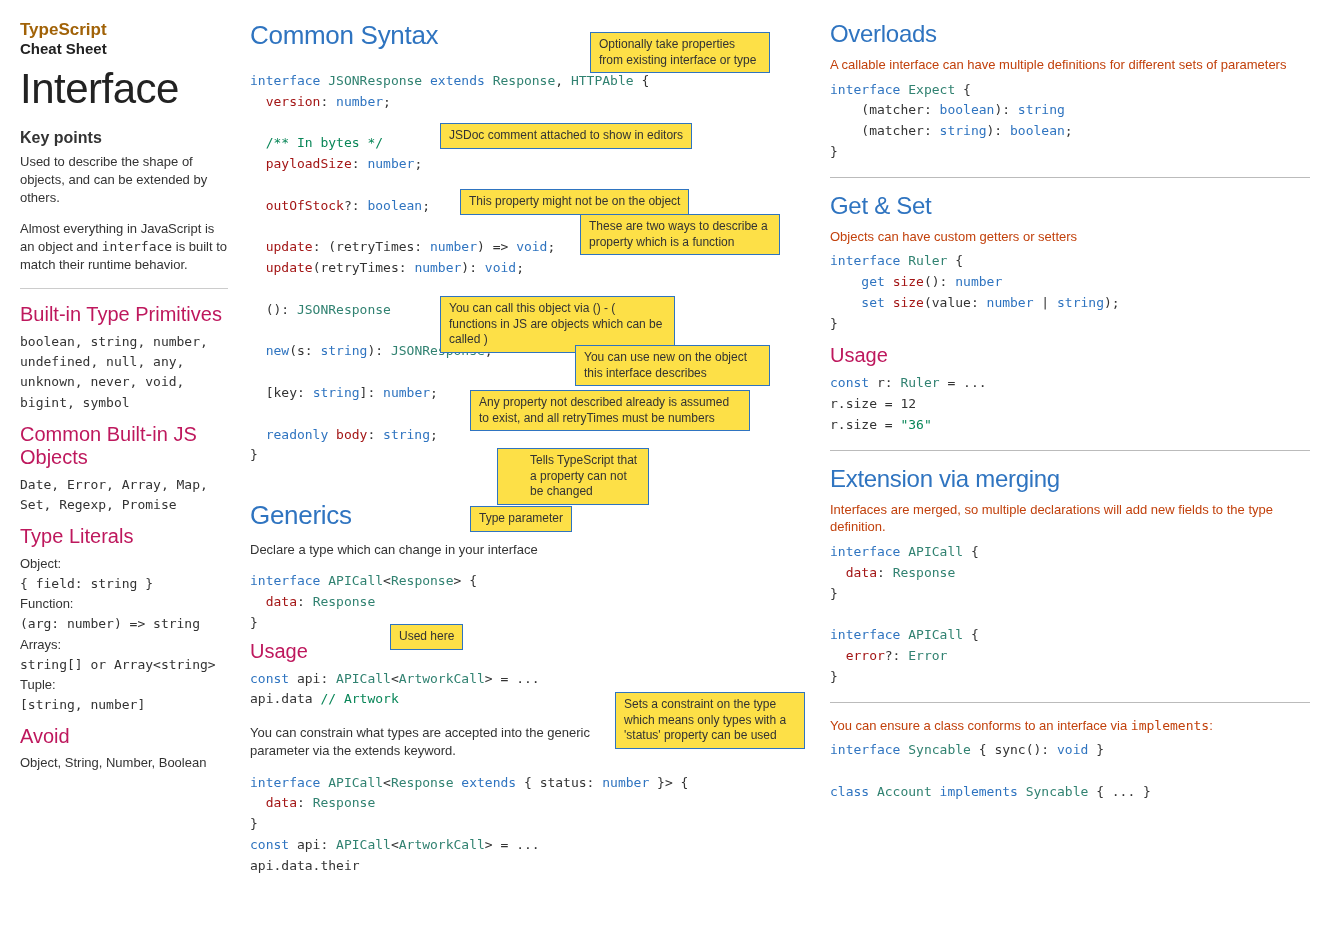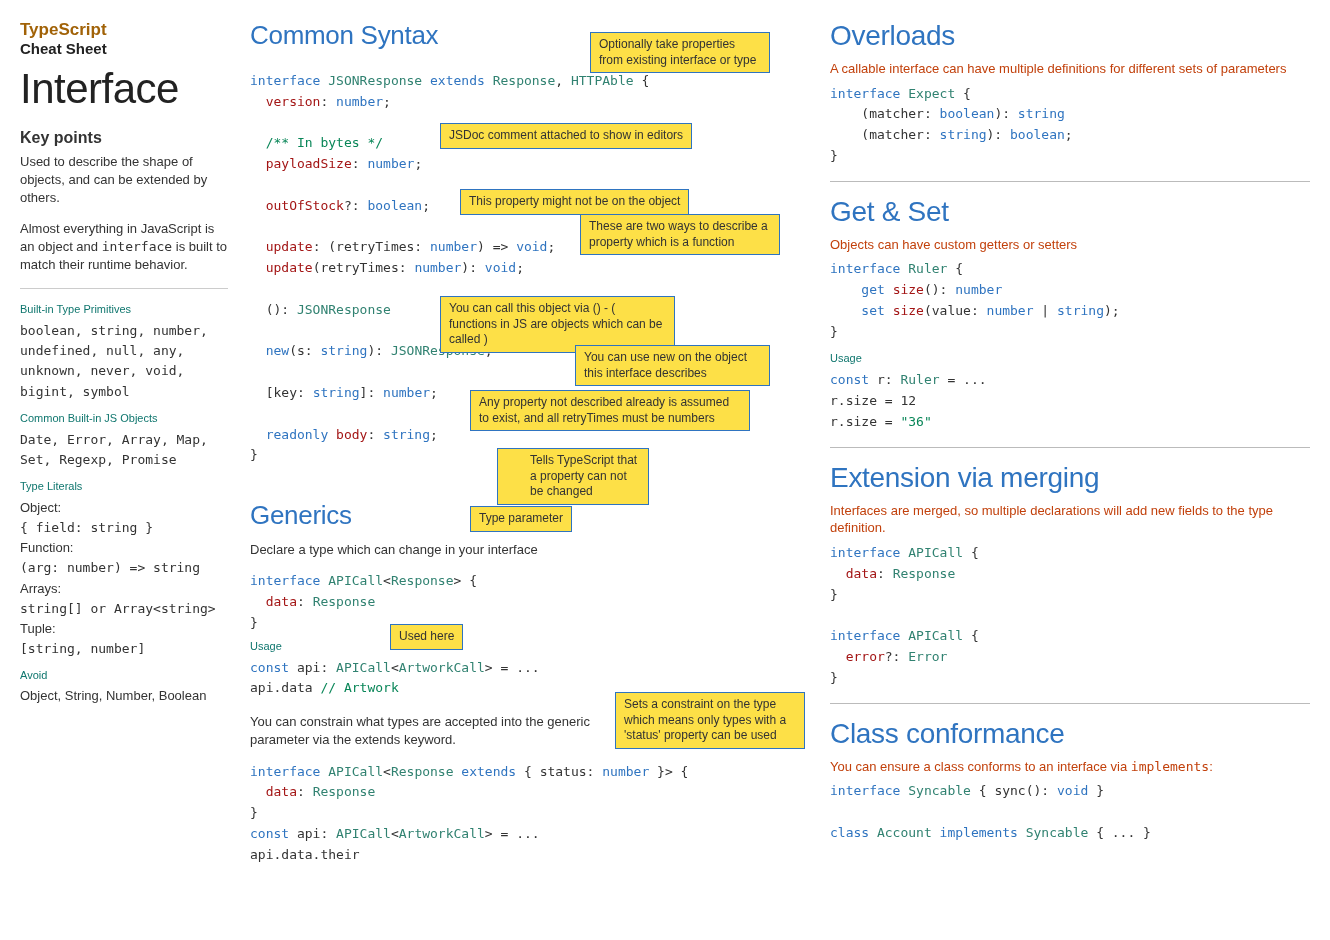--- a/index.html
+++ b/index.html
@@ -27,31 +27,31 @@
     flex: 1;
     padding: 0 20px 0 20px;
   }
   .logo-title { font-size: 17px; font-weight: 700; color: #a16207; }
   .logo-sub { font-size: 15px; font-weight: 700; color: #222; }
   h1.big { font-size: 42px; font-weight: 400; color: #222; margin: 8px 0 16px 0; letter-spacing: -0.5px; }
   .section-head { font-size: 16px; font-weight: 600; color: #333; margin-bottom: 6px; }
   .body-text { font-size: 13px; line-height: 1.4; color: #333; margin-bottom: 12px; }
   .inline-code { font-family: "Menlo","Consolas",monospace; font-size: 13px; }
   hr.side-rule { border: none; border-top: 1px solid #ccc; margin: 14px 0; }
-  .subhead { color: #0f766e; font-size: 11px; margin-bottom: 6px; }
+  .subhead { color: #be185d; font-size: 20px; margin-bottom: 6px; }
   .mono-block {
     font-family: "Menlo","Consolas",monospace;
     font-size: 13px;
     line-height: 1.55;
     color: #333;
     white-space: pre;
   }
   .mono-block .label { font-family: -apple-system,BlinkMacSystemFont,"Segoe UI",sans-serif; font-size: 13px; color: #333; }
   h2.panel-head { font-size: 26px; font-weight: 400; color: #2f74c0; margin-bottom: 10px; letter-spacing: -0.3px;}
-  h2.right-head { font-size: 28px; font-weight: 400; color: #2f74c0; margin-bottom: 8px; letter-spacing: -0.3px;}
+  h2.right-head { font-size: 24px; font-weight: 400; color: #2f74c0; margin-bottom: 8px; letter-spacing: -0.3px;}
   .code {
     font-family: "Menlo","Consolas",monospace;
     font-size: 13px;
     line-height: 1.6;
     white-space: pre;
     color: #333;
   }
   .kw { color: #2f74c0; }
   .tn { color: #318271; }
   .prop { color: #a31515; }
@@ -208,20 +208,19 @@
 <span class="prop">  data</span><span>: </span><span class="tn">Response</span>
 <span>}</span>
 
 <span class="kw">interface </span><span class="tn">APICall </span><span>{</span>
 <span class="prop">  error</span><span>?: </span><span class="tn">Error</span>
 <span>}</span></div>
   </div>
   <hr class="rt-rule">
 
   <div class="right-block">
-    <h2 class="right-head">Class conformance</h2>
     <div class="right-desc"><span>You can ensure a class conforms to an interface via </span><span class="inline-code">implements</span><span>:</span></div>
     <div class="code"><span class="kw">interface </span><span class="tn">Syncable </span><span>{ sync(): </span><span class="kw">void</span><span> }</span>
 
 <span class="kw">class </span><span class="tn">Account </span><span class="kw">implements </span><span class="tn">Syncable </span><span>{ ... }</span></div>
   </div>
 
 </div>
 
 </body></html>

